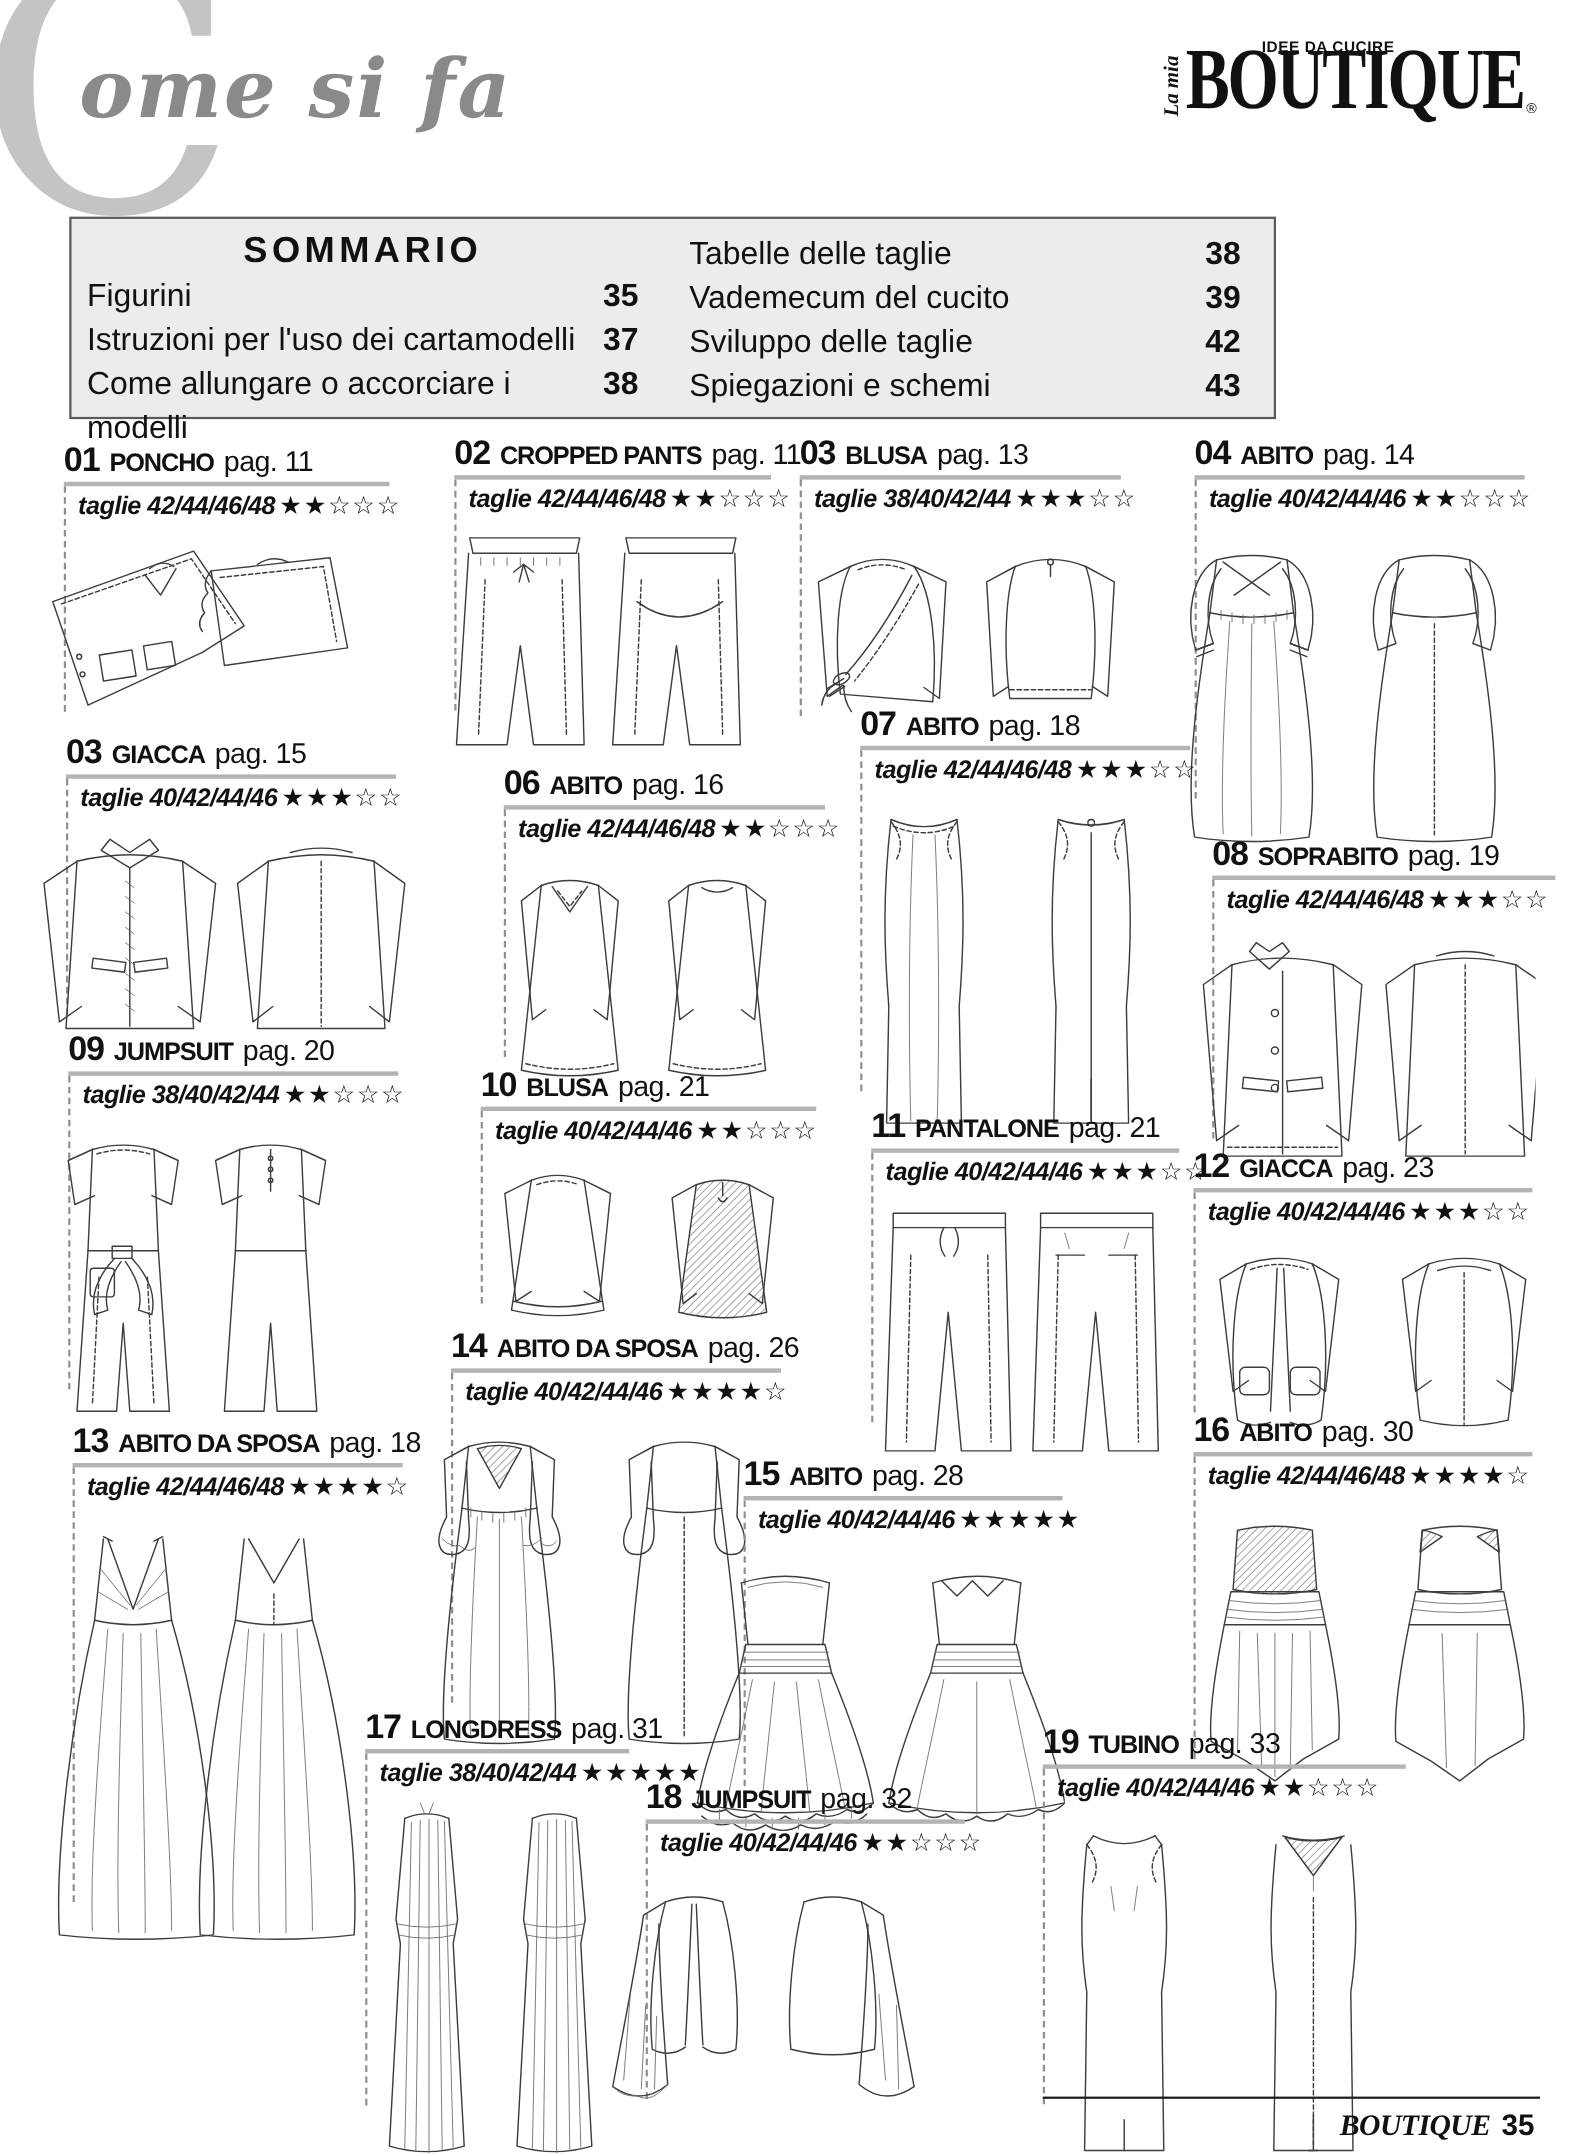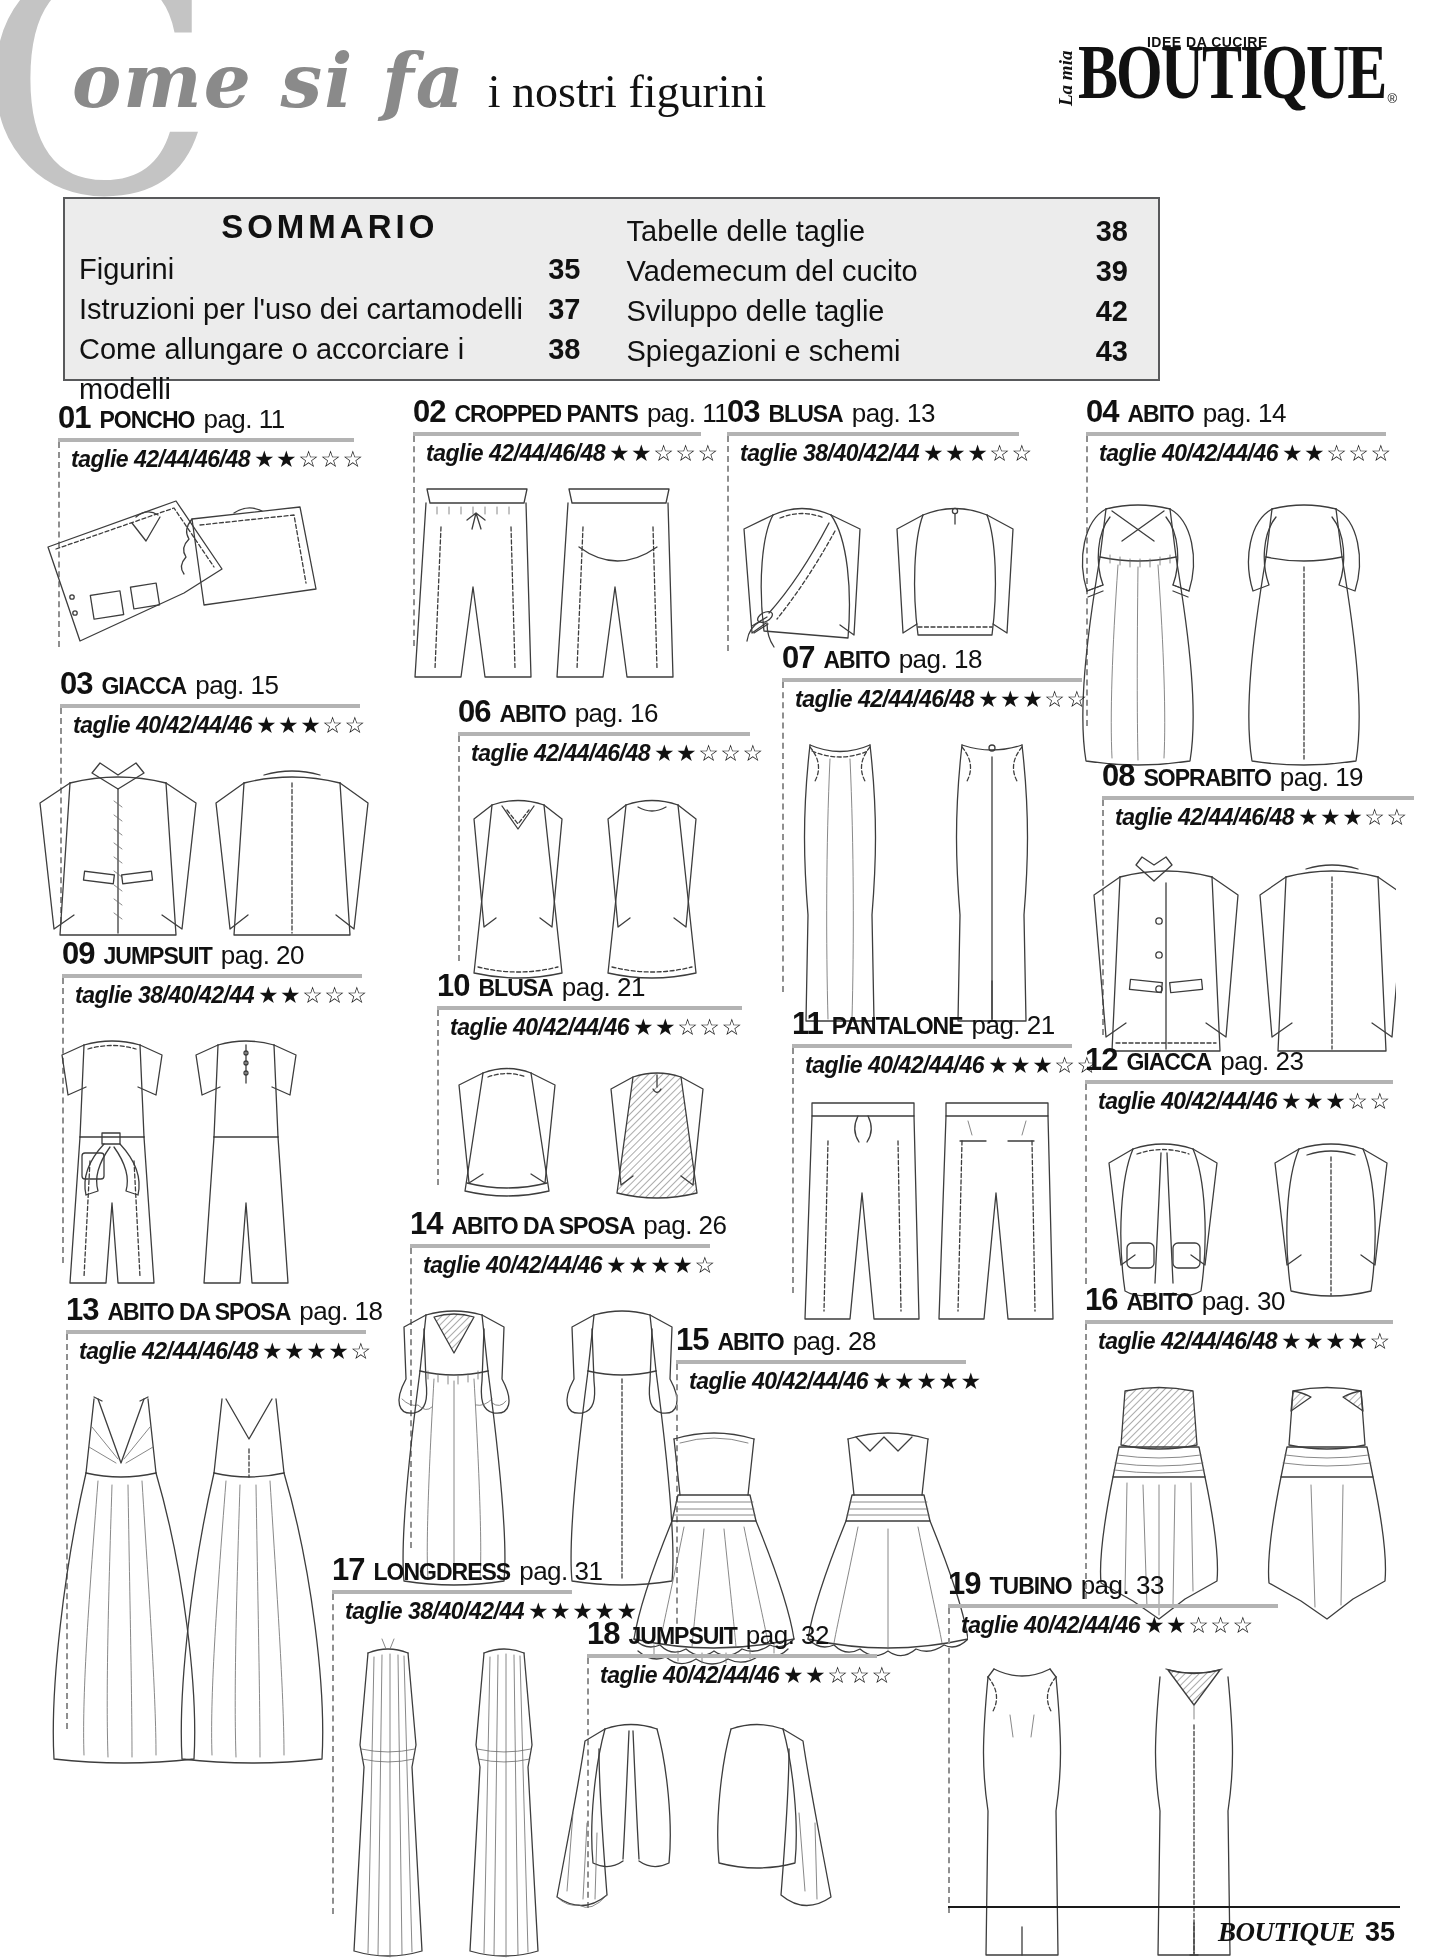--- a/index.html
+++ b/index.html
@@ -64,21 +64,20 @@
   <defs>
     <pattern id="hatch" width="5" height="5" patternUnits="userSpaceOnUse" patternTransform="rotate(45)">
       <line x1="0" y1="0" x2="0" y2="5" stroke="#5a5a5a" stroke-width="1"></line>
     </pattern>
   </defs>
 </svg>
 
 <div class="dropcap">C</div>
 <div class="header-line">
   <span class="script-title">ome si fa</span>
-  <span class="sub-title">i nostri figurini</span>
 </div>
 <div class="logo">
   <div class="logo-tagline">IDEE DA CUCIRE</div>
   <div class="logo-row">
     <span class="logo-lamia">La mia</span>
     <span class="logo-name">BOUTIQUE</span>
     <span class="logo-reg">®</span>
   </div>
 </div>
 

